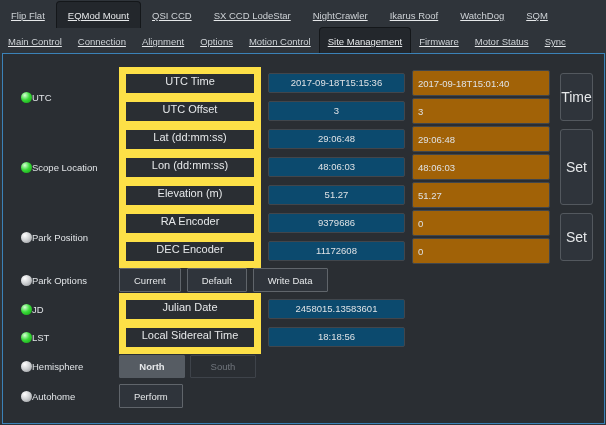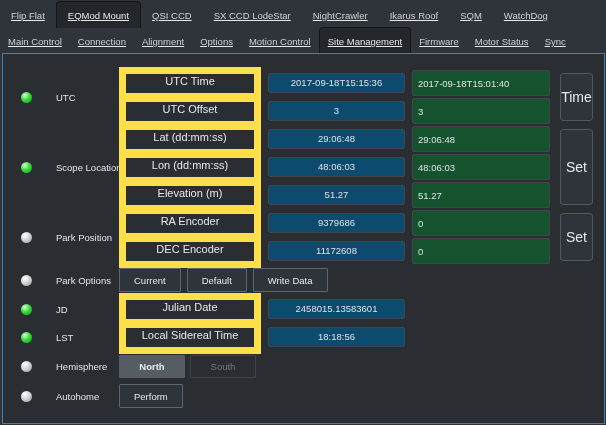--- a/index.html
+++ b/index.html
@@ -18,31 +18,31 @@
 
   
   .frame { position:absolute; left:2px; top:53px; right:1px; bottom:1px;
     border:1px solid #3b82b8; background:#2a2e33; padding:15px 0 0 18px; }
 
   .group { display:flex; align-items:stretch; }
   .gleft { width:98px; flex:0 0 98px; display:flex; align-items:center; }
   .led { width:11px; height:11px; border-radius:50%; flex:0 0 11px; }
   .led.on  { background:radial-gradient(circle at 35% 30%, #d6ffd6, #3adb3a 45%, #0e9c0e); }
   .led.off { background:radial-gradient(circle at 35% 30%, #ffffff, #d2d4d6 45%, #8f9397); }
-  .gname { margin-left:24px; font-size:9.5px; color:#e2e5e8; white-space:nowrap; }
+  .gname { margin-left:0; font-size:9.5px; color:#e2e5e8; white-space:nowrap; }
 
   .grows { display:flex; flex-direction:column; }
   .frow { display:flex; align-items:center; height:28px; }
   .flabel { width:142px; flex:0 0 142px; height:33px; line-height:14px; text-align:center;
     border:7px solid #fde047; font-size:11px; color:#e6e8ea; background:#2a2e33; }
   .fvalue { width:137px; flex:0 0 137px; height:20px; line-height:18px; margin-left:7px;
     text-align:center; background:#0c4a6e; border:1px solid #41464c; border-radius:2px;
     font-size:9.5px; color:#dfe2e5; overflow:hidden; }
   .finput { width:138px; flex:0 0 138px; height:24px; margin-left:7px; padding:12px 5px;
-    background:#14532d; border:1px solid #41464c; border-radius:2px;
+    background:#a16207; border:1px solid #41464c; border-radius:2px;
     font-size:9.5px; color:#dfe2e5;
     font-family:"Liberation Sans","DejaVu Sans",sans-serif; }
 
   .action { width:33px; flex:0 0 33px; margin:4px 0 4px 10px; align-self:stretch;
     background:#2f343b; border:1px solid #53585e; border-radius:3px;
     color:#e6e8ea; font-size:14px; cursor:default;
     font-family:"Liberation Sans","DejaVu Sans",sans-serif; }
 
   .btnrow { display:flex; align-items:center; height:30px; }
   .btn { height:24px; padding:0 14px; margin-right:6px; background:#2f343b;
@@ -59,22 +59,22 @@
 
 <div class="app">
 
   <div class="tabbar row1">
     <div class="tab">Flip Flat</div>
     <div class="tab selected">EQMod Mount</div>
     <div class="tab">QSI CCD</div>
     <div class="tab">SX CCD LodeStar</div>
     <div class="tab">NightCrawler</div>
     <div class="tab">Ikarus Roof</div>
+    <div class="tab">WatchDog</div>
     <div class="tab">SQM</div>
-    <div class="tab">WatchDog</div>
   </div>
 
   <div class="tabbar row2">
     <div class="tab">Main Control</div>
     <div class="tab">Connection</div>
     <div class="tab">Alignment</div>
     <div class="tab">Options</div>
     <div class="tab">Motion Control</div>
     <div class="tab selected">Site Management</div>
     <div class="tab">Firmware</div>

